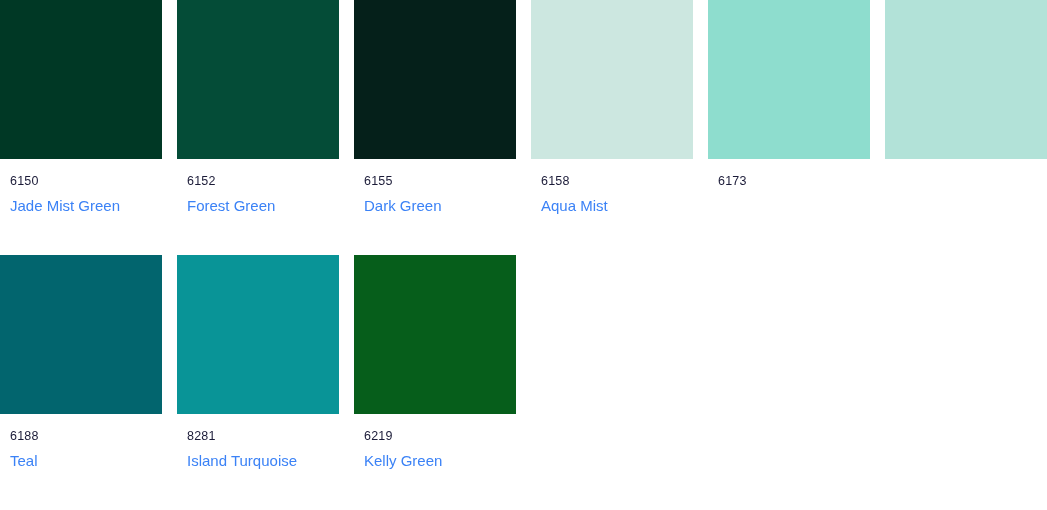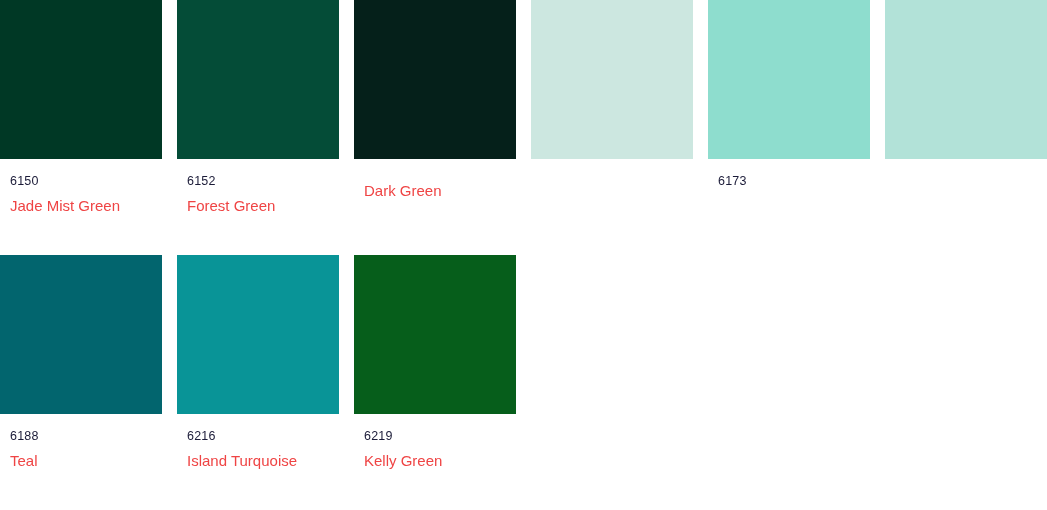--- a/index.html
+++ b/index.html
@@ -65,21 +65,21 @@
     color: #1b1b38;
     letter-spacing: 0.2px;
     font-weight: 400;
     white-space: nowrap;
   }
 
   .swatch-name {
     font-size: 15px;
     line-height: 20px;
     margin-top: 7px;
-    color: #ef4444;
+    color: #3b82f6;
     font-weight: 400;
     white-space: nowrap;
   }
 </style>
 </head>
 <body>
 
 <div id="palette-grid">
   <div class="swatch-row" id="row-1">
       <div class="swatch-card">
@@ -92,25 +92,30 @@
       <div class="swatch-card">
     <div class="swatch-chip" title="Forest Green" style="background: rgb(4, 76, 55);"></div>
     <div class="swatch-meta">
       <div class="swatch-code">6152</div>
       <div class="swatch-name">Forest Green</div>
     </div>
   </div>
       <div class="swatch-card">
     <div class="swatch-chip" title="Dark Green" style="background: rgb(5, 32, 26);"></div>
     <div class="swatch-meta">
+      <div class="swatch-code">6155</div>
       <div class="swatch-name">Dark Green</div>
     </div>
   </div>
       <div class="swatch-card">
     <div class="swatch-chip" title="Aqua Mist" style="background: rgb(204, 231, 224);"></div>
+    <div class="swatch-meta">
+      <div class="swatch-code">6158</div>
+      <div class="swatch-name">Aqua Mist</div>
+    </div>
   </div>
       <div class="swatch-card">
     <div class="swatch-chip" title="Sea Foam" style="background: rgb(142, 221, 206);"></div>
     <div class="swatch-meta">
       <div class="swatch-code">6173</div>
     </div>
   </div>
       <div class="swatch-card">
     <div class="swatch-chip" title="Sea Frost" style="background: rgb(178, 226, 216);"></div>
   </div>
@@ -119,21 +124,21 @@
       <div class="swatch-card">
     <div class="swatch-chip" title="Teal" style="background: rgb(2, 101, 110);"></div>
     <div class="swatch-meta">
       <div class="swatch-code">6188</div>
       <div class="swatch-name">Teal</div>
     </div>
   </div>
       <div class="swatch-card">
     <div class="swatch-chip" title="Island Turquoise" style="background: rgb(9, 148, 151);"></div>
     <div class="swatch-meta">
-      <div class="swatch-code">6216</div>
+      <div class="swatch-code">8281</div>
       <div class="swatch-name">Island Turquoise</div>
     </div>
   </div>
       <div class="swatch-card">
     <div class="swatch-chip" title="Kelly Green" style="background: rgb(6, 94, 27);"></div>
     <div class="swatch-meta">
       <div class="swatch-code">6219</div>
       <div class="swatch-name">Kelly Green</div>
     </div>
   </div>

